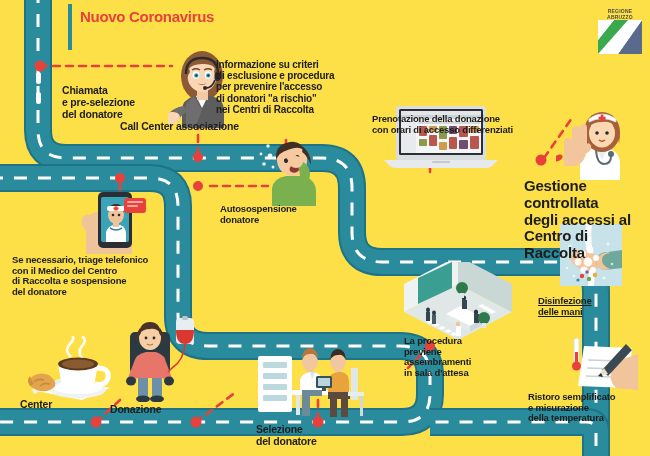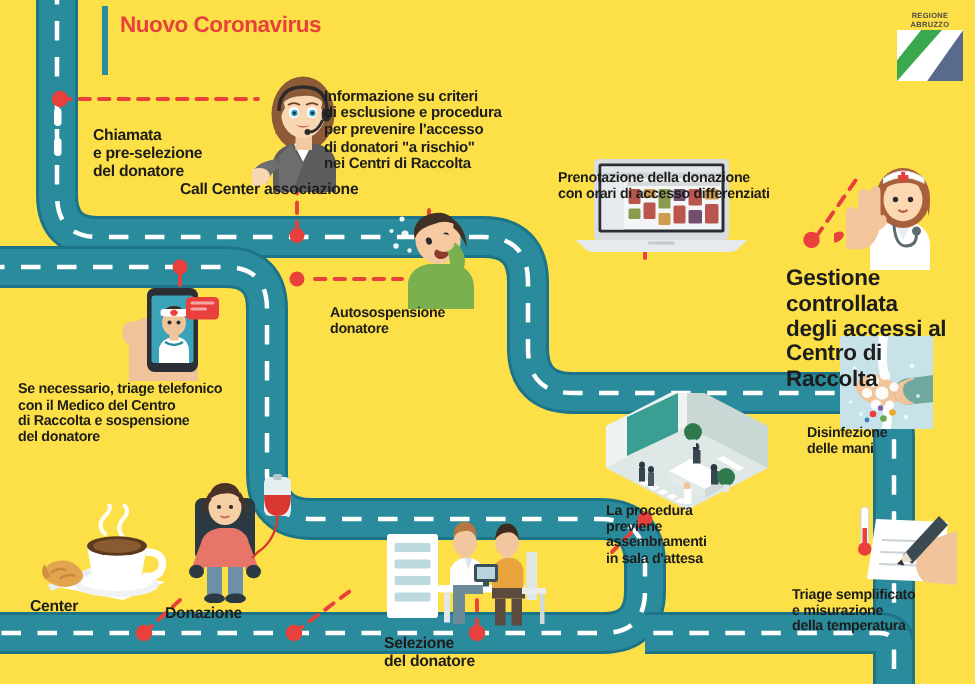--- a/index.html
+++ b/index.html
@@ -33,21 +33,21 @@
   
   #logo{position:absolute;left:598px;top:6px;width:44px;height:48px;}
   #logo .flagbox{position:absolute;left:0;top:14px;width:44px;height:34px;overflow:hidden;background:#fff;border:0;}
   #logo .logotext{position:absolute;left:0;top:2px;width:44px;text-align:center;color:#4a4a4a;font-size:5px;font-weight:bold;line-height:1.25;letter-spacing:0.2px;}
   
   #lbl-chiamata{left:62px;top:85px;width:122px;font-size:10.5px;}
   #lbl-callcenter{left:120px;top:121px;width:130px;font-size:10.5px;}
   #lbl-informazione{left:216px;top:59px;width:152px;font-size:10px;text-align:left;}
   #lbl-prenotazione{left:372px;top:82px;width:178px;font-size:9.5px;margin-top:32px;}
   #lbl-gestione{left:524px;top:178px;width:124px;font-size:15px;}
-  #lbl-disinfezione{left:538px;top:284px;width:108px;font-size:9.5px;}
+  #lbl-disinfezione{left:538px;top:296px;width:108px;font-size:9.5px;text-decoration:underline;}
   #lbl-triage-temp{left:528px;top:392px;width:120px;font-size:9.5px;}
   #lbl-procedura{left:404px;top:336px;width:110px;font-size:9.5px;}
   #lbl-autosospensione{left:220px;top:204px;width:112px;font-size:9.5px;}
   #lbl-triage-tel{left:12px;top:255px;width:158px;font-size:9.5px;}
   #lbl-ristoro{left:20px;top:399px;width:78px;font-size:10.5px;}
   #lbl-donazione{left:110px;top:404px;width:92px;font-size:10.5px;}
   #lbl-selezione{left:256px;top:424px;width:120px;font-size:10.5px;}
 </style>
 </head>
 <body>
@@ -565,21 +565,21 @@
 con il Medico del Centro
 di Raccolta e sospensione
 del donatore</div>
   <div class="lbl" id="lbl-prenotazione">Prenotazione della donazione
 con orari di accesso differenziati</div>
   <div class="lbl" id="lbl-gestione">Gestione controllata
 degli accessi al
 Centro di Raccolta</div>
   <div class="lbl" id="lbl-disinfezione">Disinfezione
 delle mani</div>
-  <div class="lbl" id="lbl-triage-temp">Triage semplificato
+  <div class="lbl" id="lbl-triage-temp">Ristoro semplificato
 e misurazione
 della temperatura</div>
   <div class="lbl" id="lbl-procedura">La procedura
 previene
 assembramenti
 in sala d'attesa</div>
   <div class="lbl" id="lbl-selezione">Selezione
 del donatore</div>
   <div class="lbl" id="lbl-donazione">Donazione</div>
   <div class="lbl" id="lbl-ristoro">Center</div>

